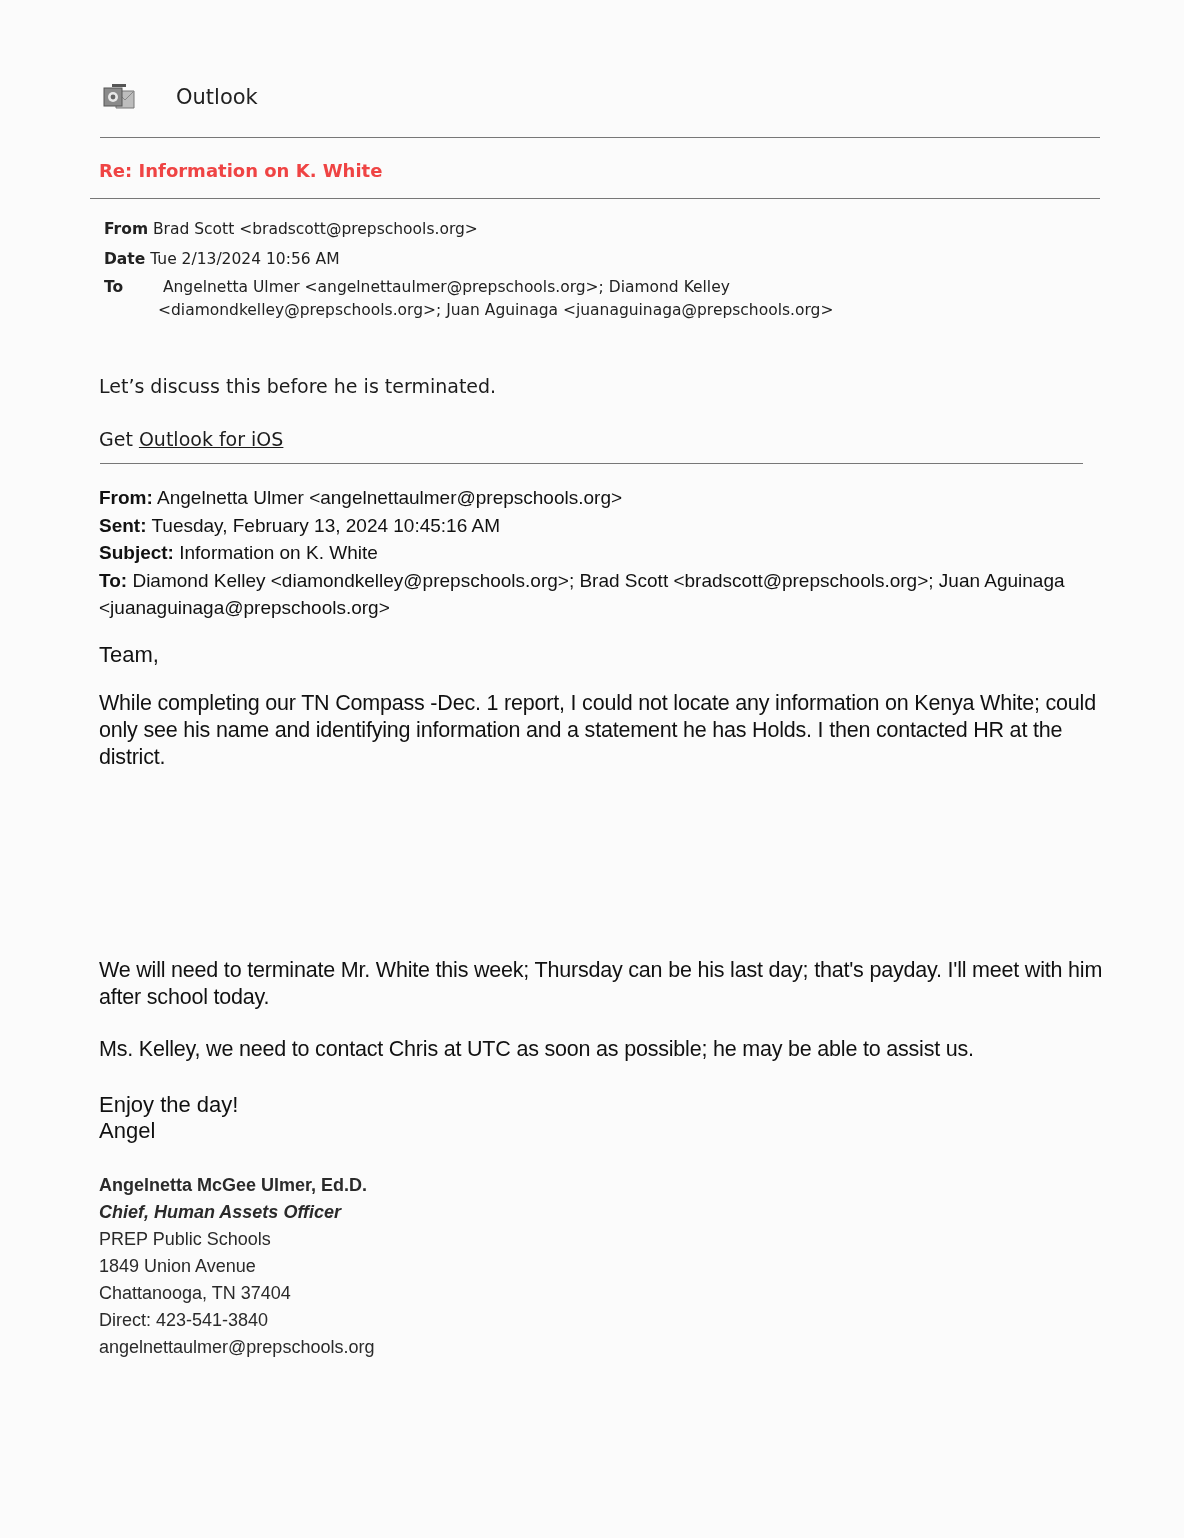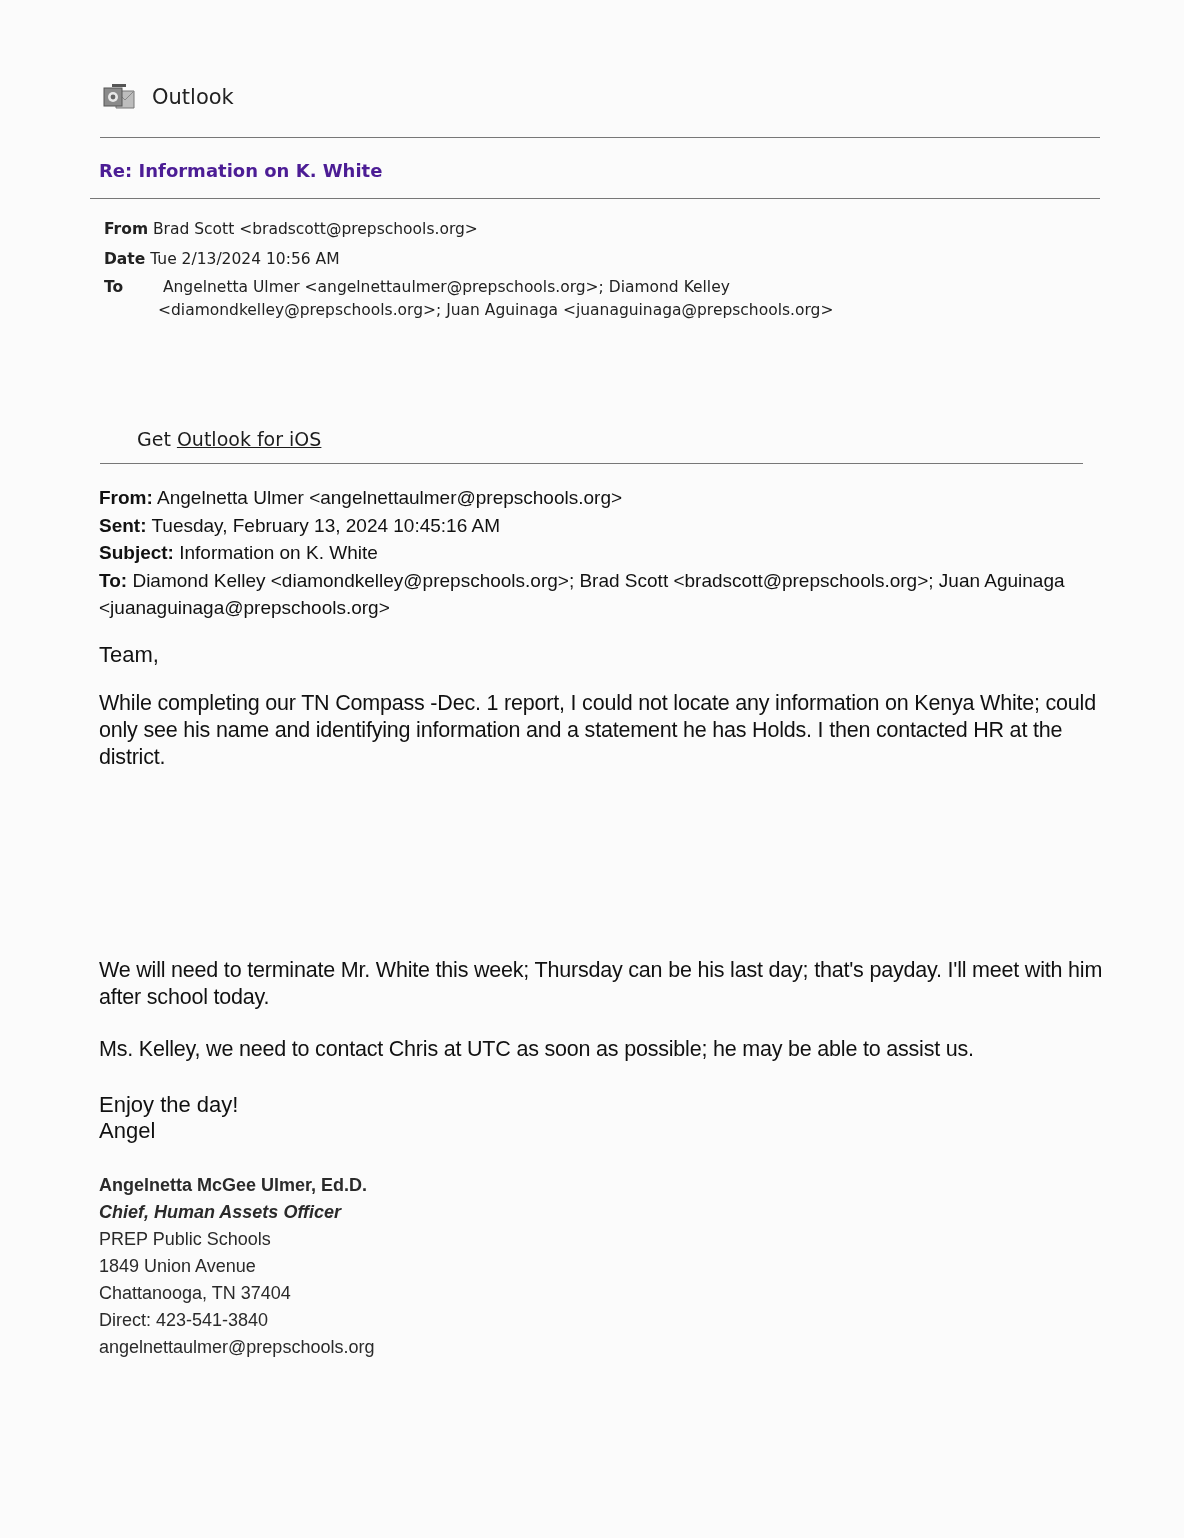--- a/index.html
+++ b/index.html
@@ -5,25 +5,25 @@
     html, body { margin: 0; padding: 0; }
     body {
       width: 1184px; height: 1538px;
       background: #fbfbfb;
       color: #1a1a1a;
       font-family: "Liberation Sans", sans-serif;
       position: relative;
       overflow: hidden;
     }
     .page { position: absolute; left: 0; top: 0; width: 1184px; height: 1538px; }
-    .app-header { position: absolute; left: 102px; top: 82px; display: flex; align-items: center; }
+    .app-header { position: absolute; left: 102px; top: 82px; display: flex; align-items: center; gap: 24px; }
     .app-icon { width: 34px; height: 30px; margin-right: 16px; position: relative; }
     .app-name { font-family: "DejaVu Sans", sans-serif; font-size: 21px; color: #222; }
     .rule { position: absolute; height: 0; border-top: 1.5px solid #777; }
-    .subject-line { position: absolute; left: 99px; top: 160px; font-family: "DejaVu Sans", sans-serif; font-weight: bold; font-size: 18px; color: #4c1d95; }
+    .subject-line { position: absolute; left: 99px; top: 160px; font-family: "DejaVu Sans", sans-serif; font-weight: bold; font-size: 18px; color: #ef4444; }
     .hdr { position: absolute; font-family: "DejaVu Sans", sans-serif; font-size: 15.5px; color: #222; }
     .hdr .lbl { font-weight: bold; display: inline-block; }
     .reply-body { position: absolute; left: 99px; font-family: "DejaVu Sans", sans-serif; font-size: 19px; color: #1c1c1c; }
     .reply-body a { color: #1c1c1c; text-decoration: underline; }
     .orig-hdr { position: absolute; left: 99px; top: 484px; width: 1010px; font-family: "Liberation Sans", sans-serif; font-size: 19px; line-height: 27.5px; color: #111; }
     .orig-hdr b { font-weight: bold; }
     .msg { position: absolute; left: 99px; width: 1010px; font-family: "Liberation Sans", sans-serif; font-size: 21.5px; line-height: 27px; color: #111; letter-spacing: -0.2px; }
     .greet { position: absolute; left: 99px; font-family: "Liberation Sans", sans-serif; font-size: 22px; color: #111; }
     .sig { position: absolute; left: 99px; top: 1172px; font-family: "Liberation Sans", sans-serif; font-size: 18px; line-height: 27px; color: #2a2a2a; }
     .sig .name { font-weight: bold; }
@@ -63,22 +63,23 @@
     <span>Tue 2/13/2024 10:56 AM</span>
   </div>
   <div class="hdr" style="left:104px; top:278px;">
     <span class="lbl" style="width:54px;">To</span>
     <span>Angelnetta Ulmer &lt;angelnettaulmer@prepschools.org&gt;; Diamond Kelley</span>
   </div>
   <div class="hdr" style="left:158px; top:301px;">
     <span>&lt;diamondkelley@prepschools.org&gt;; Juan Aguinaga &lt;juanaguinaga@prepschools.org&gt;</span>
   </div>
 
+  <div class="reply-body" style="top:375px;">Let’s discuss this before he is terminated.</div>
 
-  <div class="reply-body" style="top:428px;margin-left:38px;">
+  <div class="reply-body" style="top:428px;">
     <span>Get </span><a>Outlook for iOS</a>
   </div>
 
   <div class="rule" style="left:100px; top:463px; width:983px;"></div>
 
   <div class="orig-hdr">
     <div><b>From:</b><span> Angelnetta Ulmer &lt;angelnettaulmer@prepschools.org&gt;</span></div>
     <div><b>Sent:</b><span> Tuesday, February 13, 2024 10:45:16 AM</span></div>
     <div><b>Subject:</b><span> Information on K. White</span></div>
     <div><b>To:</b><span> Diamond Kelley &lt;diamondkelley@prepschools.org&gt;; Brad Scott &lt;bradscott@prepschools.org&gt;; Juan Aguinaga &lt;juanaguinaga@prepschools.org&gt;</span></div>

